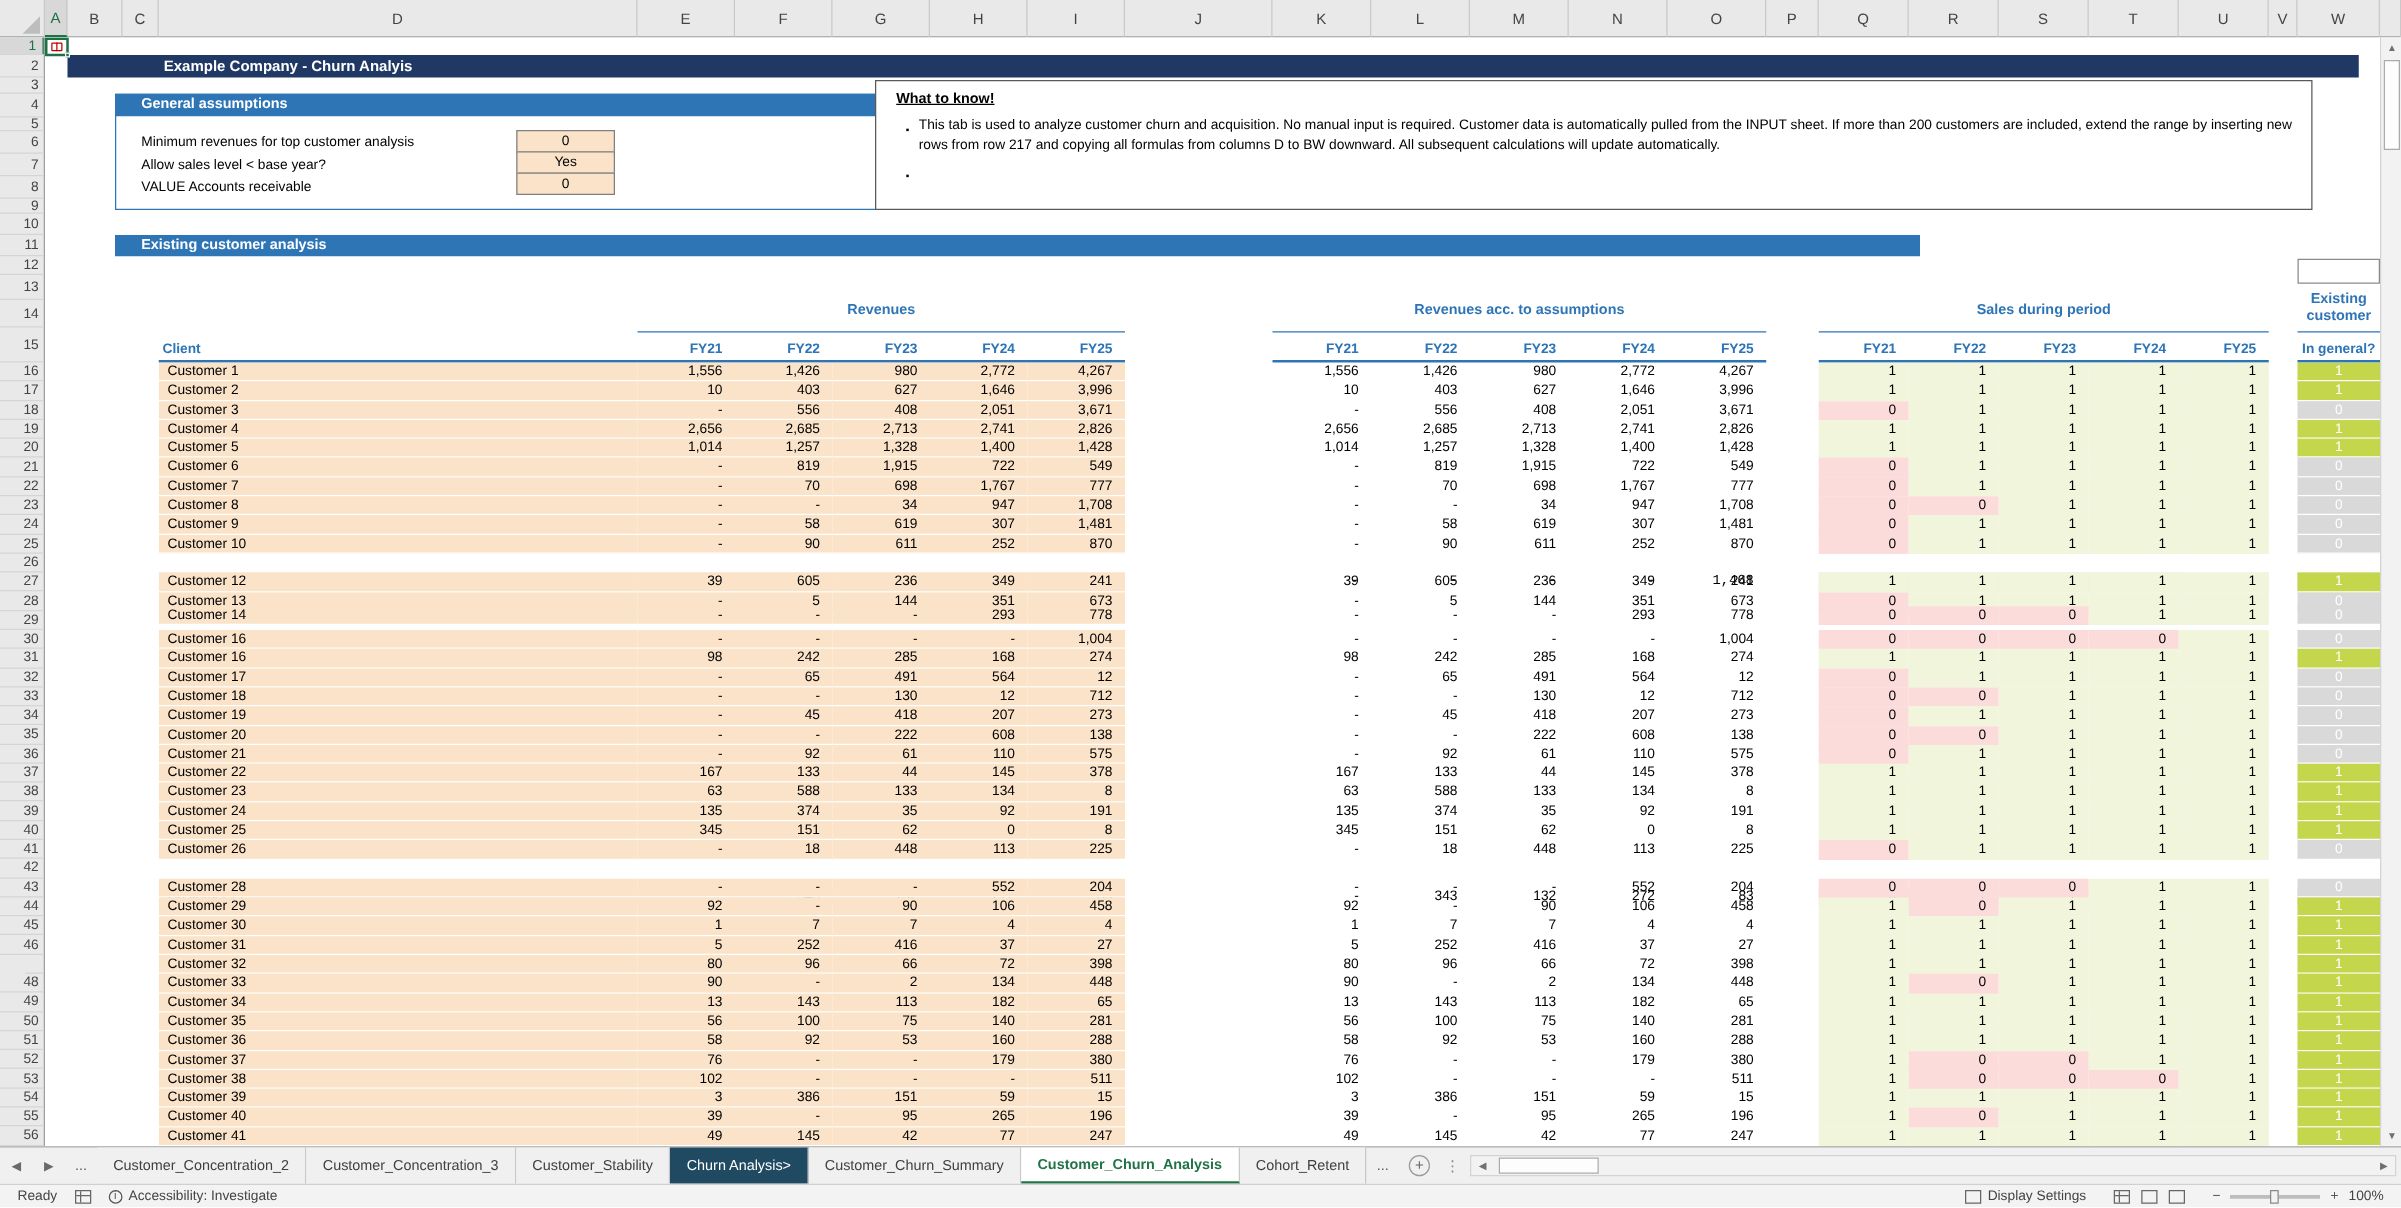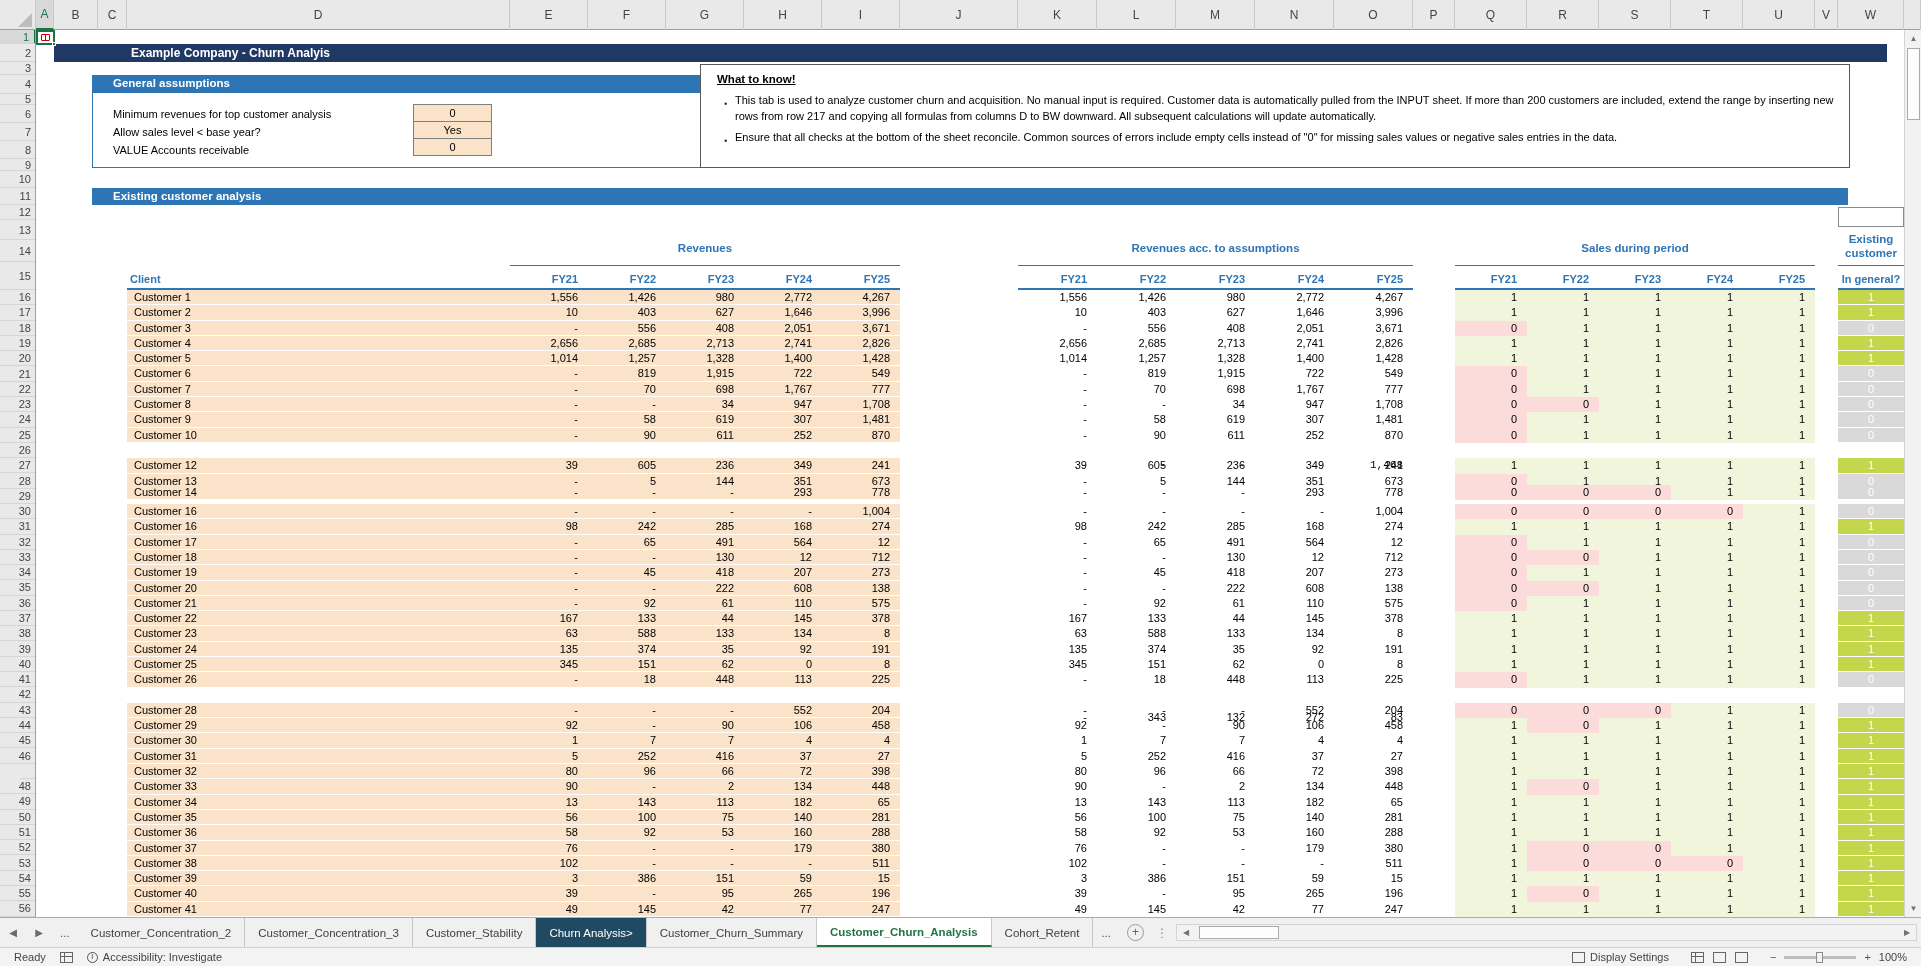--- a/index.html
+++ b/index.html
@@ -208,25 +208,24 @@
     <div class="abs input-box" style="left:377px; top:108px; width:79px; height:18px;">0</div>
 
     <div class="abs wtk-box" style="left:664px; top:34px; width:1150px; height:104px;">
       <div class="wtk-title">What to know!</div>
       <div class="bullet-row">
         <span class="bullet-dot">▪</span>
         <span>This tab is used to analyze customer churn and acquisition. No manual input is required. Customer data is automatically pulled from the INPUT sheet. If more than 200 customers are included, extend the range by inserting new rows from row 217 and copying all formulas from columns D to BW downward. All subsequent calculations will update automatically.</span>
       </div>
       <div class="bullet-row">
         <span class="bullet-dot">▪</span>
-        <span>Ensure that all checks at the bottom of the sheet reconcile. Common sources of errors include empty cells instead of "0" for missing sales values or negative sales entries in the data.</span>
       </div>
     </div>
 
-    <div class="abs bluebar" style="left:56px; top:158px; width:1756px; height:17px;">
+    <div class="abs bluebar" style="left:56px; top:158px; width:1444px; height:17px;">
       <span>Existing customer analysis</span>
     </div>
 
     <div class="abs" style="left:1802px; top:177px; width:66px; height:20px; background:#fff; border:1px solid #8a8a8a;"></div>
 
     <div class="group-label" style="left:474px; top:212px; width:390px;">Revenues</div>
     <div class="group-label" style="left:982px; top:212px; width:395px;">Revenues acc. to assumptions</div>
     <div class="group-label" style="left:1419px; top:212px; width:360px;">Sales during period</div>
     <div class="group-label" style="left:1790px; top:202px; width:90px; line-height:14px;">
       <span>Existing</span><br>

